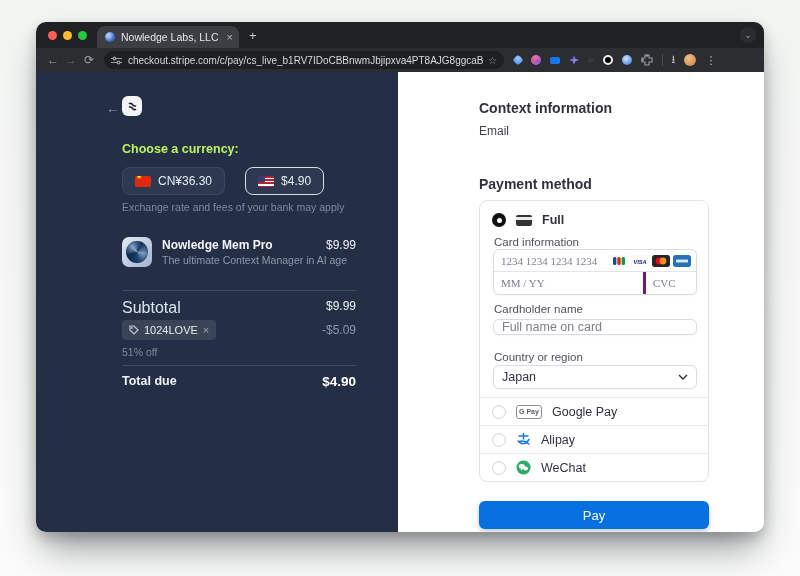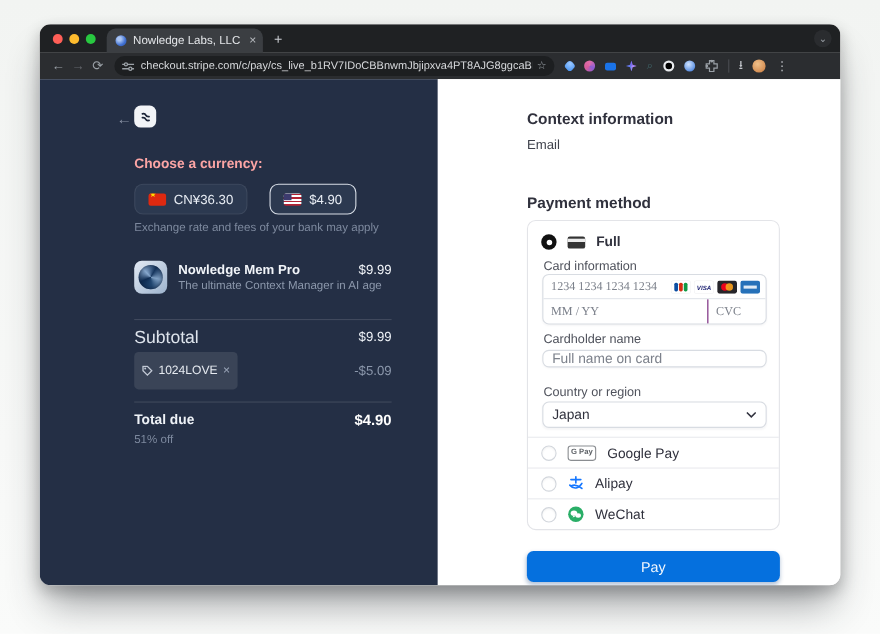--- a/index.html
+++ b/index.html
@@ -42,21 +42,21 @@
   
   .content { position:absolute; top:50px; left:0; width:728px; height:460px; display:flex; }
   .panel-left { width:362px; height:100%; background:#242f45; position:relative; }
   .panel-right { width:366px; height:100%; background:#ffffff; position:relative; }
   .lcol { position:absolute; left:86px; width:234px; }
 
   .back-arrow { position:absolute; left:70px; top:28px; color:#8a93a6; font-size:14px; }
   .merchant-logo { position:absolute; left:86px; top:24px; width:20px; height:20px; background:#f2f4f7;
     border-radius:6px; display:flex; align-items:center; justify-content:center; }
 
-  .cur-head { top:70px; font-size:12.5px; font-weight:bold; color:#fca5a5; position:absolute; }
+  .cur-head { top:70px; font-size:12.5px; font-weight:bold; color:#bef264; position:absolute; }
   .cur-row { position:absolute; top:95px; left:86px; display:flex; gap:20px; }
   .cur-btn { height:28px; border-radius:8px; background:#2c3950; border:1px solid rgba(255,255,255,.08);
     display:flex; align-items:center; padding:0 12px; gap:7px; color:#e8edf4; font-size:12px; }
   .cur-btn.selected { border:1.5px solid #d7dde6; }
   .flag { width:16px; height:11px; border-radius:2px; flex:none; position:relative; overflow:hidden; }
   .flag-cn { background:#de2910; }
   .flag-cn::after { content:"★"; position:absolute; left:1px; top:-3px; font-size:7px; color:#ffde00; }
   .flag-us { background:repeating-linear-gradient(180deg,#b22234 0 1.6px,#fff 1.6px 3.2px); }
   .flag-us::after { content:""; position:absolute; left:0; top:0; width:7px; height:6px; background:#3c3b6e; }
   .exch-note { position:absolute; top:129px; font-size:10.5px; color:#7d899e; }
@@ -69,21 +69,21 @@
     box-shadow:inset 0 0 4px rgba(10,25,50,.8); }
   .prod-name { position:absolute; left:40px; top:2px; font-size:12px; font-weight:bold; color:#f2f5f9; }
   .prod-desc { position:absolute; left:40px; top:18px; font-size:10.5px; color:#8b97ab; white-space:nowrap; }
   .prod-price { position:absolute; right:0; top:2px; font-size:12px; color:#f2f5f9; }
 
   .ldiv { position:absolute; left:86px; width:234px; height:1px; background:rgba(255,255,255,.13); }
   .lrow { position:absolute; left:86px; width:234px; display:flex; justify-content:space-between; }
   .lbl { font-size:16px; color:#dee4ec; }
   .val { font-size:12px; color:#eef2f7; }
   .coupon-chip { display:inline-flex; align-items:center; gap:5px; background:#3a4457; border-radius:4px;
-    height:34px; padding:0 7px; color:#e6eaf0; font-size:11px; }
+    height:20px; padding:0 7px; color:#e6eaf0; font-size:11px; }
   .chip-x { color:#9aa5b8; font-size:11px; }
   .muted { color:#8b97ab; }
   .small-note { position:absolute; left:86px; font-size:10.5px; color:#7d899e; }
   .total-lbl { font-size:12.5px; font-weight:bold; color:#eef2f7; }
   .total-val { font-size:13.5px; font-weight:bold; color:#ffffff; }
 
   
   .rcol { position:absolute; left:81px; width:230px; }
   .rhead { font-size:14px; font-weight:bold; color:#30313d; }
   .rlabel { font-size:12px; color:#3f424c; }
@@ -103,21 +103,21 @@
   .card-glyph { width:16px; height:11px; background:#333; border-radius:2px; position:relative; flex:none; }
   .card-glyph::after { content:""; position:absolute; left:0; top:2.5px; width:16px; height:2.5px; background:#fff; opacity:.9; }
   .cardrow-lbl { font-size:12.5px; color:#30313d; font-weight:bold; }
   .boxlabel { position:absolute; left:14px; font-size:11.5px; color:#4f525c; }
   .cardgroup { position:absolute; left:13px; top:48px; width:204px; border:1px solid #d8dce2; border-radius:6px;
     background:#fff; box-shadow:0 1px 2px rgba(20,30,40,.04); }
   .cg-row1 { height:22px; border-bottom:1px solid #e2e5ea; position:relative; display:flex; align-items:center; }
   .cg-row2 { height:22px; display:flex; }
   .cg-input { border:none; height:20px; font-size:11px; padding:0 7px; flex:1; min-width:0; outline:none;
     color:#30313d; font-family:Liberation Serif, serif; background:transparent; }
-  .cell-exp { flex:1; border-right:1px solid #701a75; display:flex; align-items:center; }
+  .cell-exp { flex:1; border-right:3px solid #701a75; display:flex; align-items:center; }
   .cell-cvc { flex:1; display:flex; align-items:center; position:relative; }
   .brands { position:absolute; right:5px; top:5px; display:flex; gap:3px; }
   .brand { width:18px; height:12px; border-radius:2px; flex:none; }
   .selectbox { position:absolute; left:13px; width:204px; height:24px; border:1px solid #d8dce2; border-radius:6px;
     background:#fff; display:flex; align-items:center; padding:0 8px; font-size:12.5px; color:#30313d;
     box-shadow:0 1px 2px rgba(20,30,40,.04); justify-content:space-between; }
   .wallets { position:absolute; left:0; top:196px; width:228px; }
   .wrow { height:28px; border-top:1px solid #e9eaee; display:flex; align-items:center; padding:0 12px; gap:10px; }
   .wlabel { font-size:12.5px; color:#30313d; }
   .gpay-badge { width:26px; height:14px; border:1px solid #8a8d91; border-radius:3px; background:#fff;
@@ -225,21 +225,21 @@
         <span class="coupon-chip">
           <svg width="10" height="10" viewBox="0 0 10 10">
             <path d="M1 1h4l4 4-4 4-4-4z" fill="none" stroke="#c3cad6" stroke-width="1.2"></path>
               <circle cx="3" cy="3" r=".9" fill="#c3cad6"></circle>
           </svg>
           <span>1024LOVE</span>
           <span class="chip-x">×</span>
         </span>
         <span class="val muted">-$5.09</span>
       </div>
-      <div class="small-note" style="top:274px;margin-top:48px;">51% off</div>
+      <div class="small-note" style="top:274px;">51% off</div>
 
       <div class="ldiv" style="top:293px;"></div>
       <div class="lrow" style="top:302px;">
         <span class="total-lbl">Total due</span>
         <span class="total-val">$4.90</span>
       </div>
     </div>
 
     <div class="panel-right">
       <div class="rcol rhead" style="top:28px;">Context information</div>

